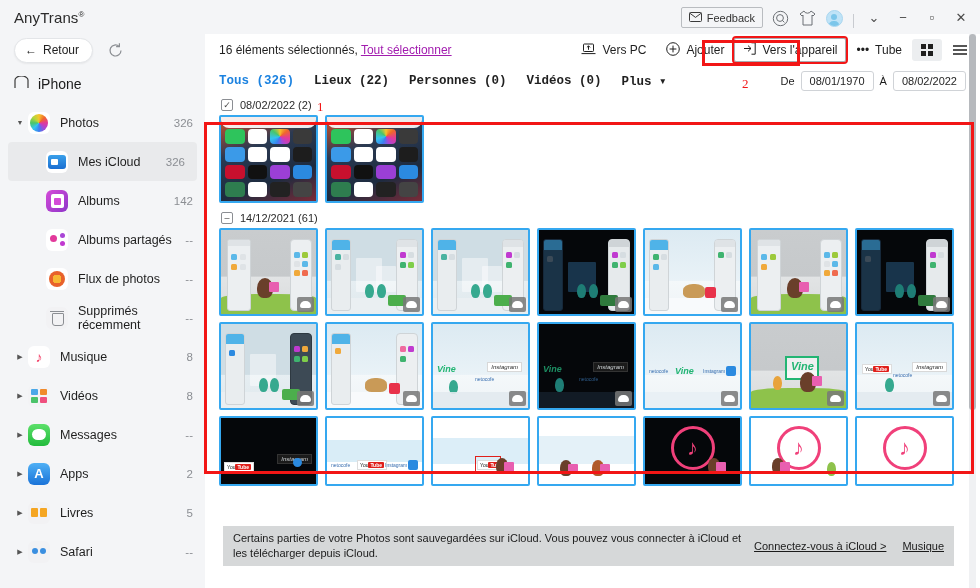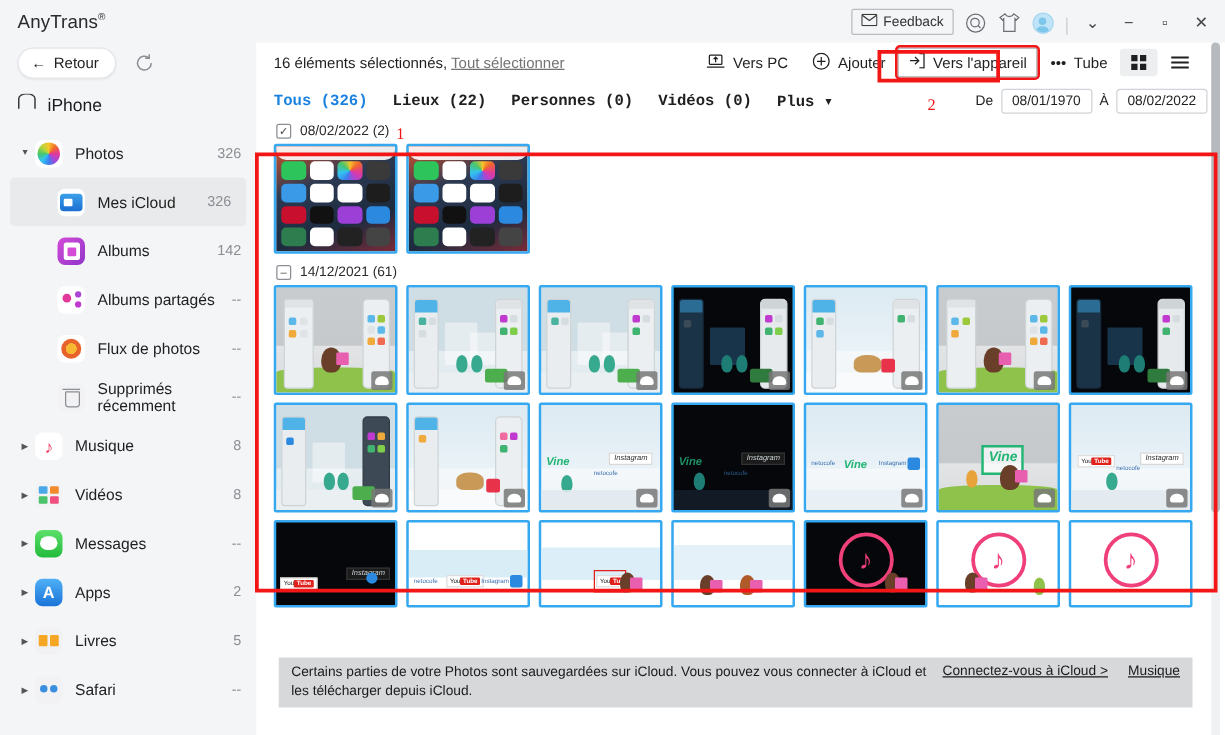--- a/index.html
+++ b/index.html
@@ -98,22 +98,22 @@
   .ic-livres{background:#f2f2f4;}
   .ic-livres::after{content:"";position:absolute;left:3px;top:6px;width:7px;height:9px;background:#f5a623;border-radius:1px;
     box-shadow:9px 0 0 #f5a623;}
   .ic-safari{background:#f2f2f4;}
   .ic-safari::after{content:"";position:absolute;left:4px;top:7px;width:6px;height:6px;border-radius:50%;background:#3b8fe0;
     box-shadow:8px 0 0 #3b8fe0;}
 
   
   .toolbar { height:32px; display:flex; align-items:center; padding-left:14px; border-bottom:none; }
   .sel-text { font-size:12px; color:#1f1f1f; }
-  .sel-link { color:#737373; text-decoration:underline; cursor:pointer; }
-  .tools { margin-left:auto; display:flex; align-items:center; gap:0; padding-right:18px;}
+  .sel-link { color:#a21caf; text-decoration:underline; cursor:pointer; }
+  .tools { margin-left:auto; display:flex; align-items:center; gap:0; padding-right:2px;}
   .tool { display:flex;align-items:center;gap:6px;font-size:12px;color:#1f1f1f;cursor:pointer;
     padding:4px 10px;border-radius:3px;}
   .tool.framed { outline:2.5px solid #f21616; outline-offset:0; border:1px solid #a9acb1; border-radius:2px; padding:3px 8px; }
   .tool.gridview { background:#eceef0; border-radius:3px; padding:4px 8px;}
 
   .tabs { height:30px; display:flex; align-items:center; padding-left:14px; gap:20px; }
   .tab { font-size:12.5px; color:#1f1f1f; cursor:pointer; font-weight:bold;font-family:Liberation Mono, monospace;}
   .tab.active { color:#1b82e0; }
   .daterange { margin-left:auto; display:flex; align-items:center; gap:6px; padding-right:14px; font-size:11px;}
   .dateinput { border:1px solid #d0d3d7; border-radius:3px; height:20px; padding:0 8px;
@@ -170,21 +170,21 @@
     color:#f0407a;font-size:22px;}
 
   
   .redbox { position:absolute; border:3px solid #f21616; pointer-events:none; z-index:40; }
   .rednum { position:absolute; color:#f21616; font-size:13px; font-family:"Liberation Serif", serif; z-index:41;}
 
   
   .notif {
     position:absolute; left:18px; right:26px; bottom:22px; min-height:38px;
     background:rgba(205,207,209,.82);
-    display:flex; align-items:flex-start; padding:5px 10px; z-index:30;
+    display:flex; align-items:center; padding:5px 10px; z-index:30;
   }
   .notif-text{ font-size:11px; color:#1b1b1b; line-height:1.35; flex:1;}
   .notif-link{ font-size:11px; color:#1b1b1b; text-decoration:underline; cursor:pointer; margin-left:10px;}
   .notif-ignore{ font-size:11px; color:#1b1b1b; text-decoration:underline; cursor:pointer; margin-left:16px;}
 
   
   .scrollbar{position:absolute;right:4px;top:0;width:7px;height:376px;background:#b6b9bd;border-radius:4px;
     z-index:35;cursor:pointer;}
   .scrolltrack{position:absolute;right:4px;top:0;bottom:0;width:7px;background:#f0f1f3;z-index:34;}
 </style>

